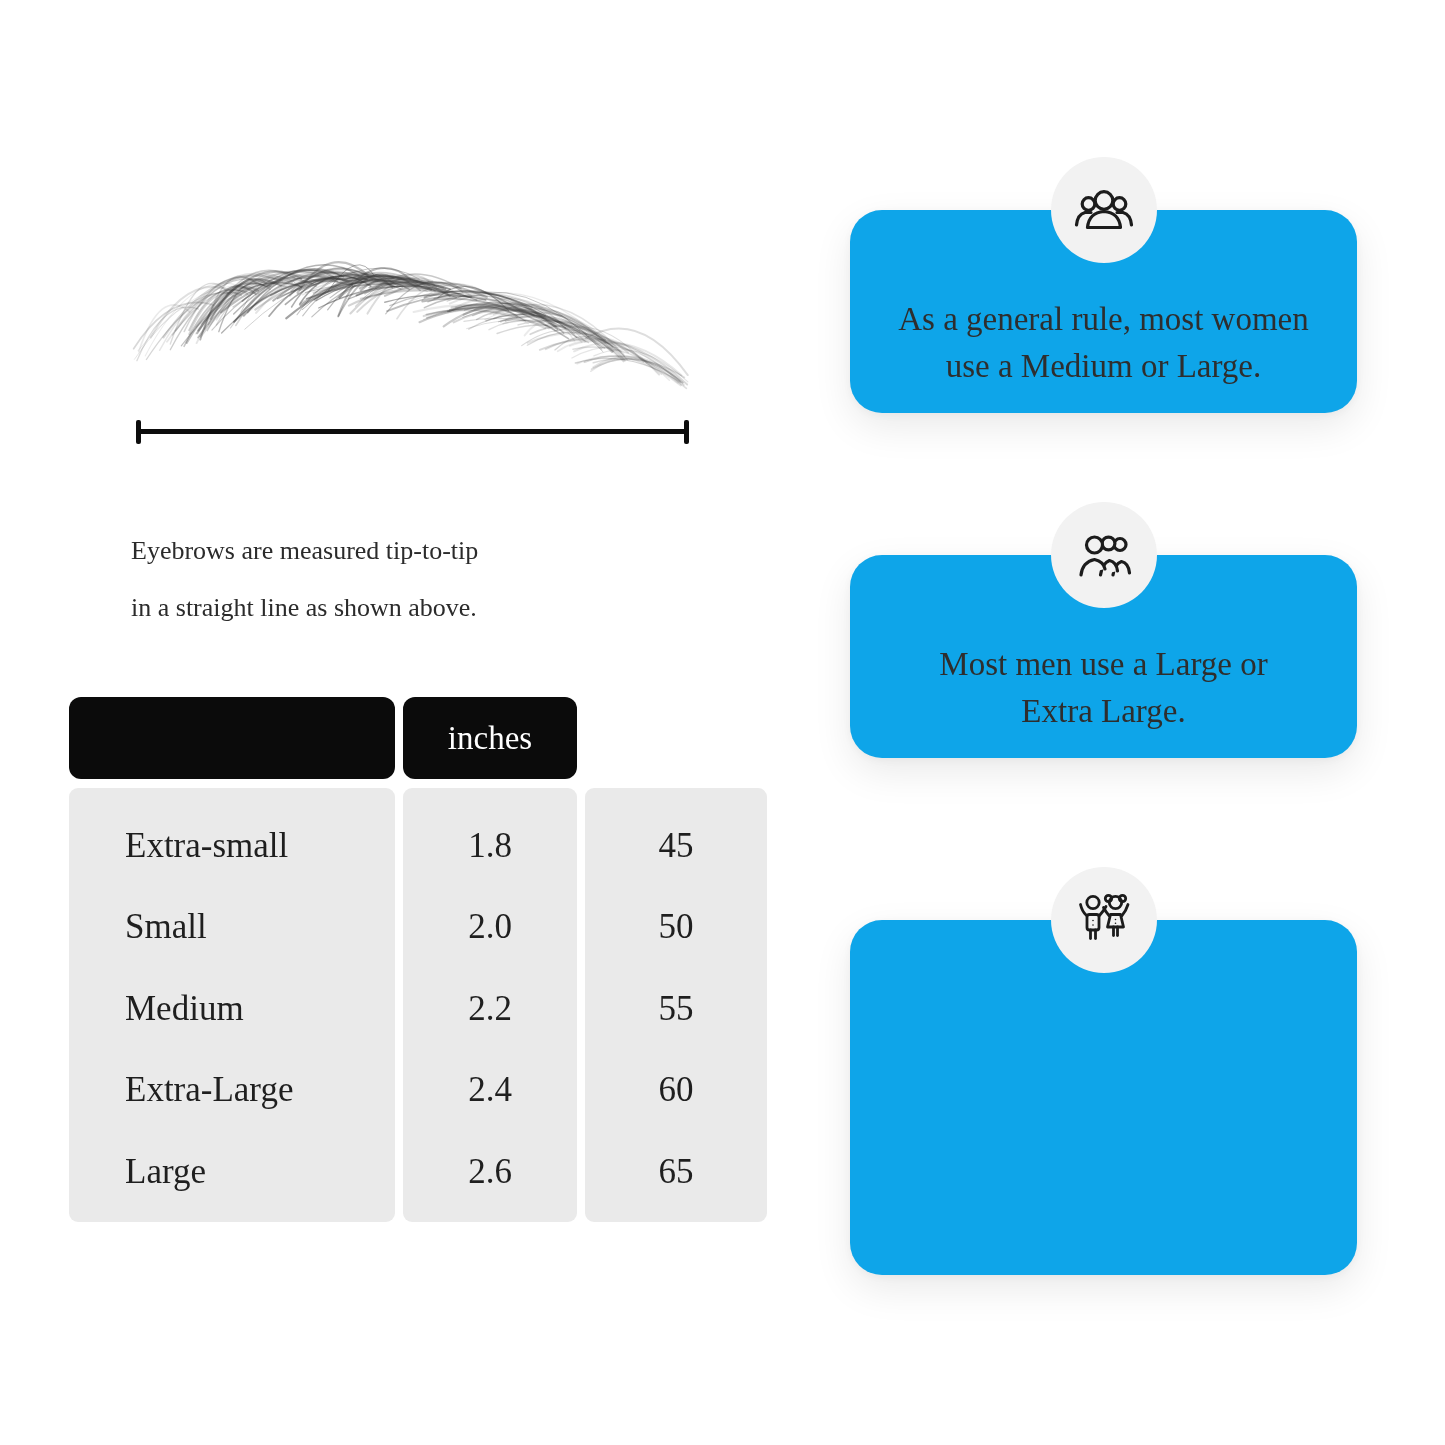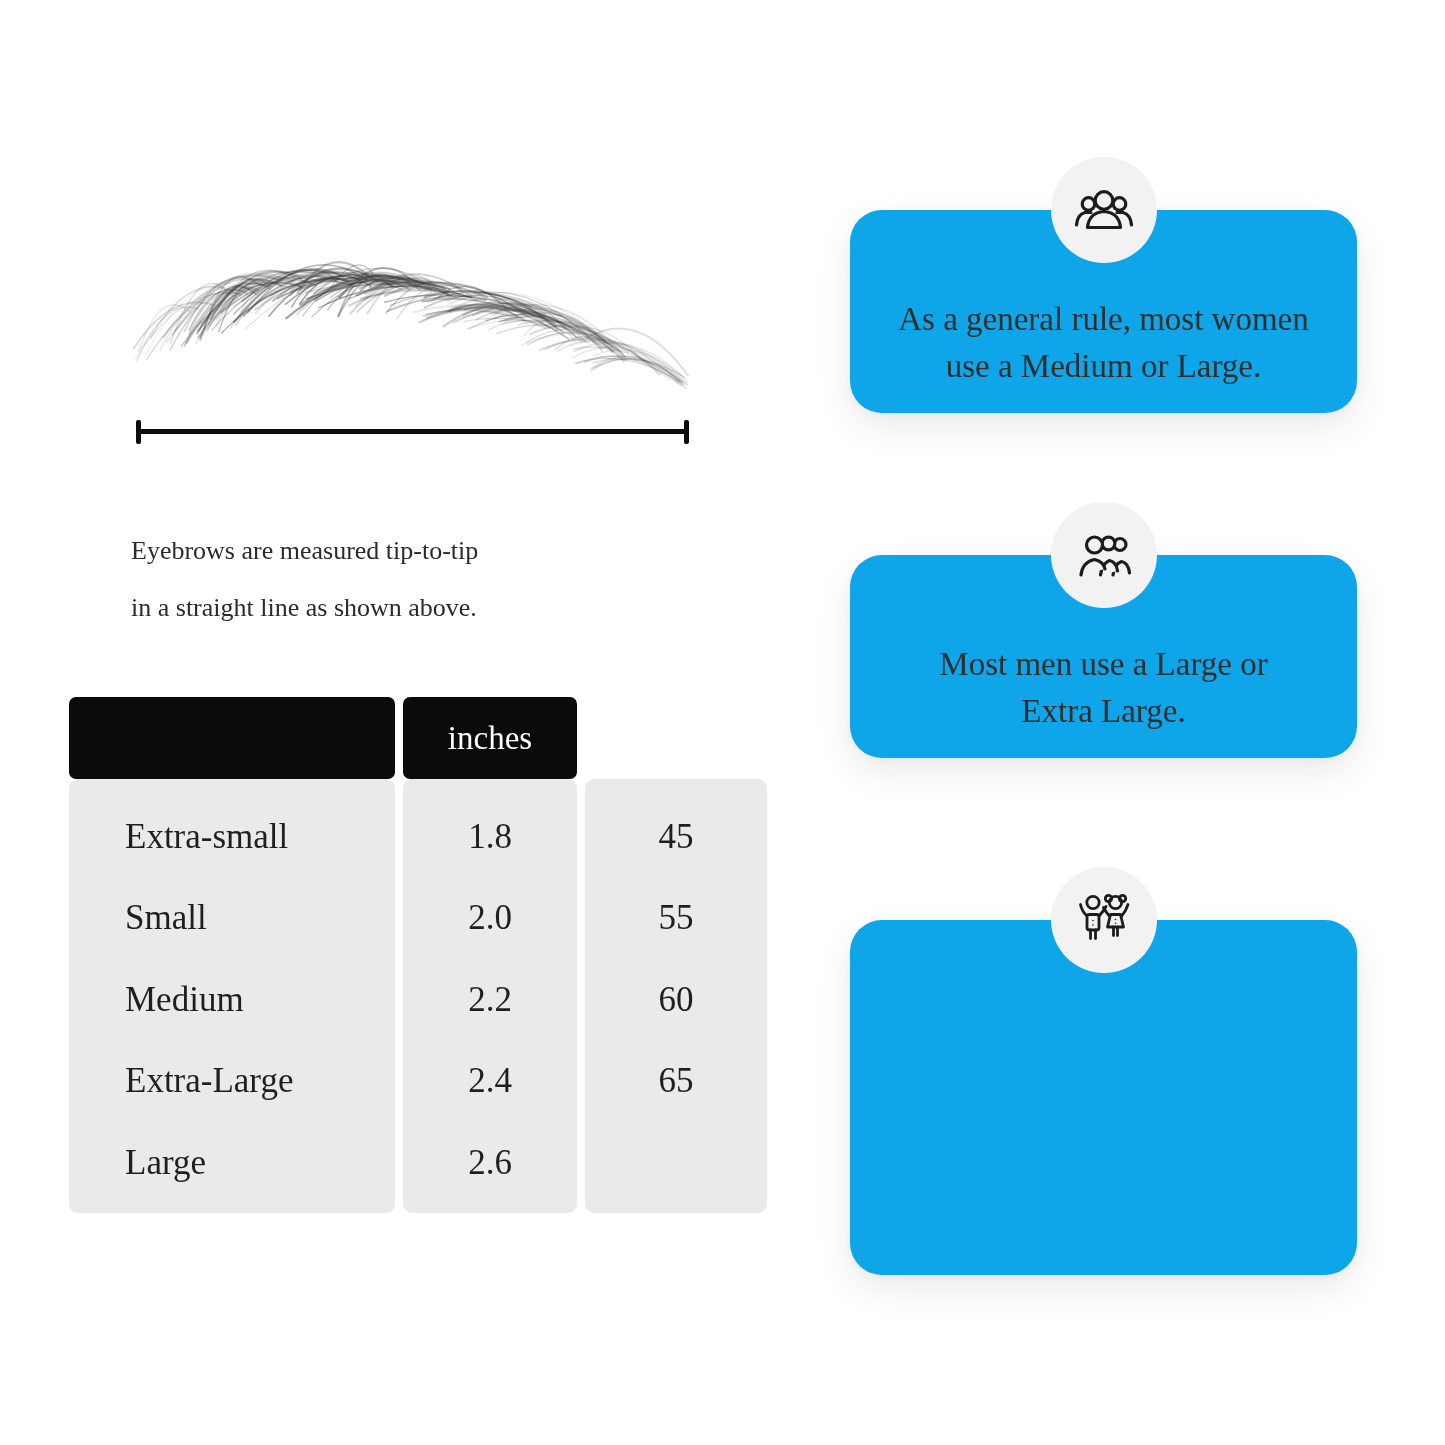--- a/index.html
+++ b/index.html
@@ -11,24 +11,24 @@
   .measure-line{position:absolute;left:137px;top:429px;width:551px;height:5px;background:#0d0d0d;}
   .measure-line .tick{position:absolute;top:-9px;width:5px;height:24px;background:#0d0d0d;border-radius:2px;}
   .measure-line .tick.left{left:-1px;}
   .measure-line .tick.right{right:-1px;}
   .caption{position:absolute;left:131px;top:496px;width:640px;font-size:26px;line-height:57px;color:#2b2b2b;}
   .caption .tline{display:block;}
 
   
   .size-table{position:absolute;left:69px;top:697px;width:698px;}
   .thead{display:flex;gap:8px;}
-  .th{height:82px;background:#0b0b0b;border-radius:7px;color:#fff;font-size:33px;
+  .th{height:82px;background:#0b0b0b;border-radius:12px;color:#fff;font-size:33px;
       display:flex;align-items:center;justify-content:center;}
   .w0{width:326px;} .w1{width:174px;} .w2{width:182px;}
-  .tbody{display:flex;gap:8px;align-items:center;}
+  .tbody{display:flex;gap:8px;margin-top:9px;align-items:center;}
   .col{height:434px;background:#eaeaea;border-radius:9px;box-sizing:border-box;padding-top:17px;}
   .cell{height:81.5px;display:flex;align-items:center;font-size:35px;color:#1f1f1f;}
   .col0 .cell{padding-left:56px;}
   .col1 .cell,.col2 .cell{justify-content:center;}
 
   
   .card{position:absolute;left:850px;width:507px;background:#0ea5e9;border-radius:32px;
         box-shadow:0 14px 38px rgba(0,0,0,0.085),0 2px 8px rgba(0,0,0,0.04);
         box-sizing:border-box;display:flex;flex-direction:column;justify-content:center;align-items:center;}
   .card1{top:210px;height:203px;padding-top:62px;}
@@ -259,20 +259,21 @@
         </div>
       <div class="col col1 w1" id="col-inches">
           <div class="cell">1.8</div>
           <div class="cell">2.0</div>
           <div class="cell">2.2</div>
           <div class="cell">2.4</div>
           <div class="cell">2.6</div>
         </div>
       <div class="col col2 w2" id="col-mm">
           <div class="cell">45</div>
+          <div class="cell">50</div>
           <div class="cell">55</div>
           <div class="cell">60</div>
           <div class="cell">65</div>
         </div>
     </div>
   </div>
 
   <div class="card card1">
     <div class="badge">
       <svg viewBox="0 0 64 64" fill="none" stroke="#1c1c1c" stroke-width="3.2" stroke-linecap="round" stroke-linejoin="round">

